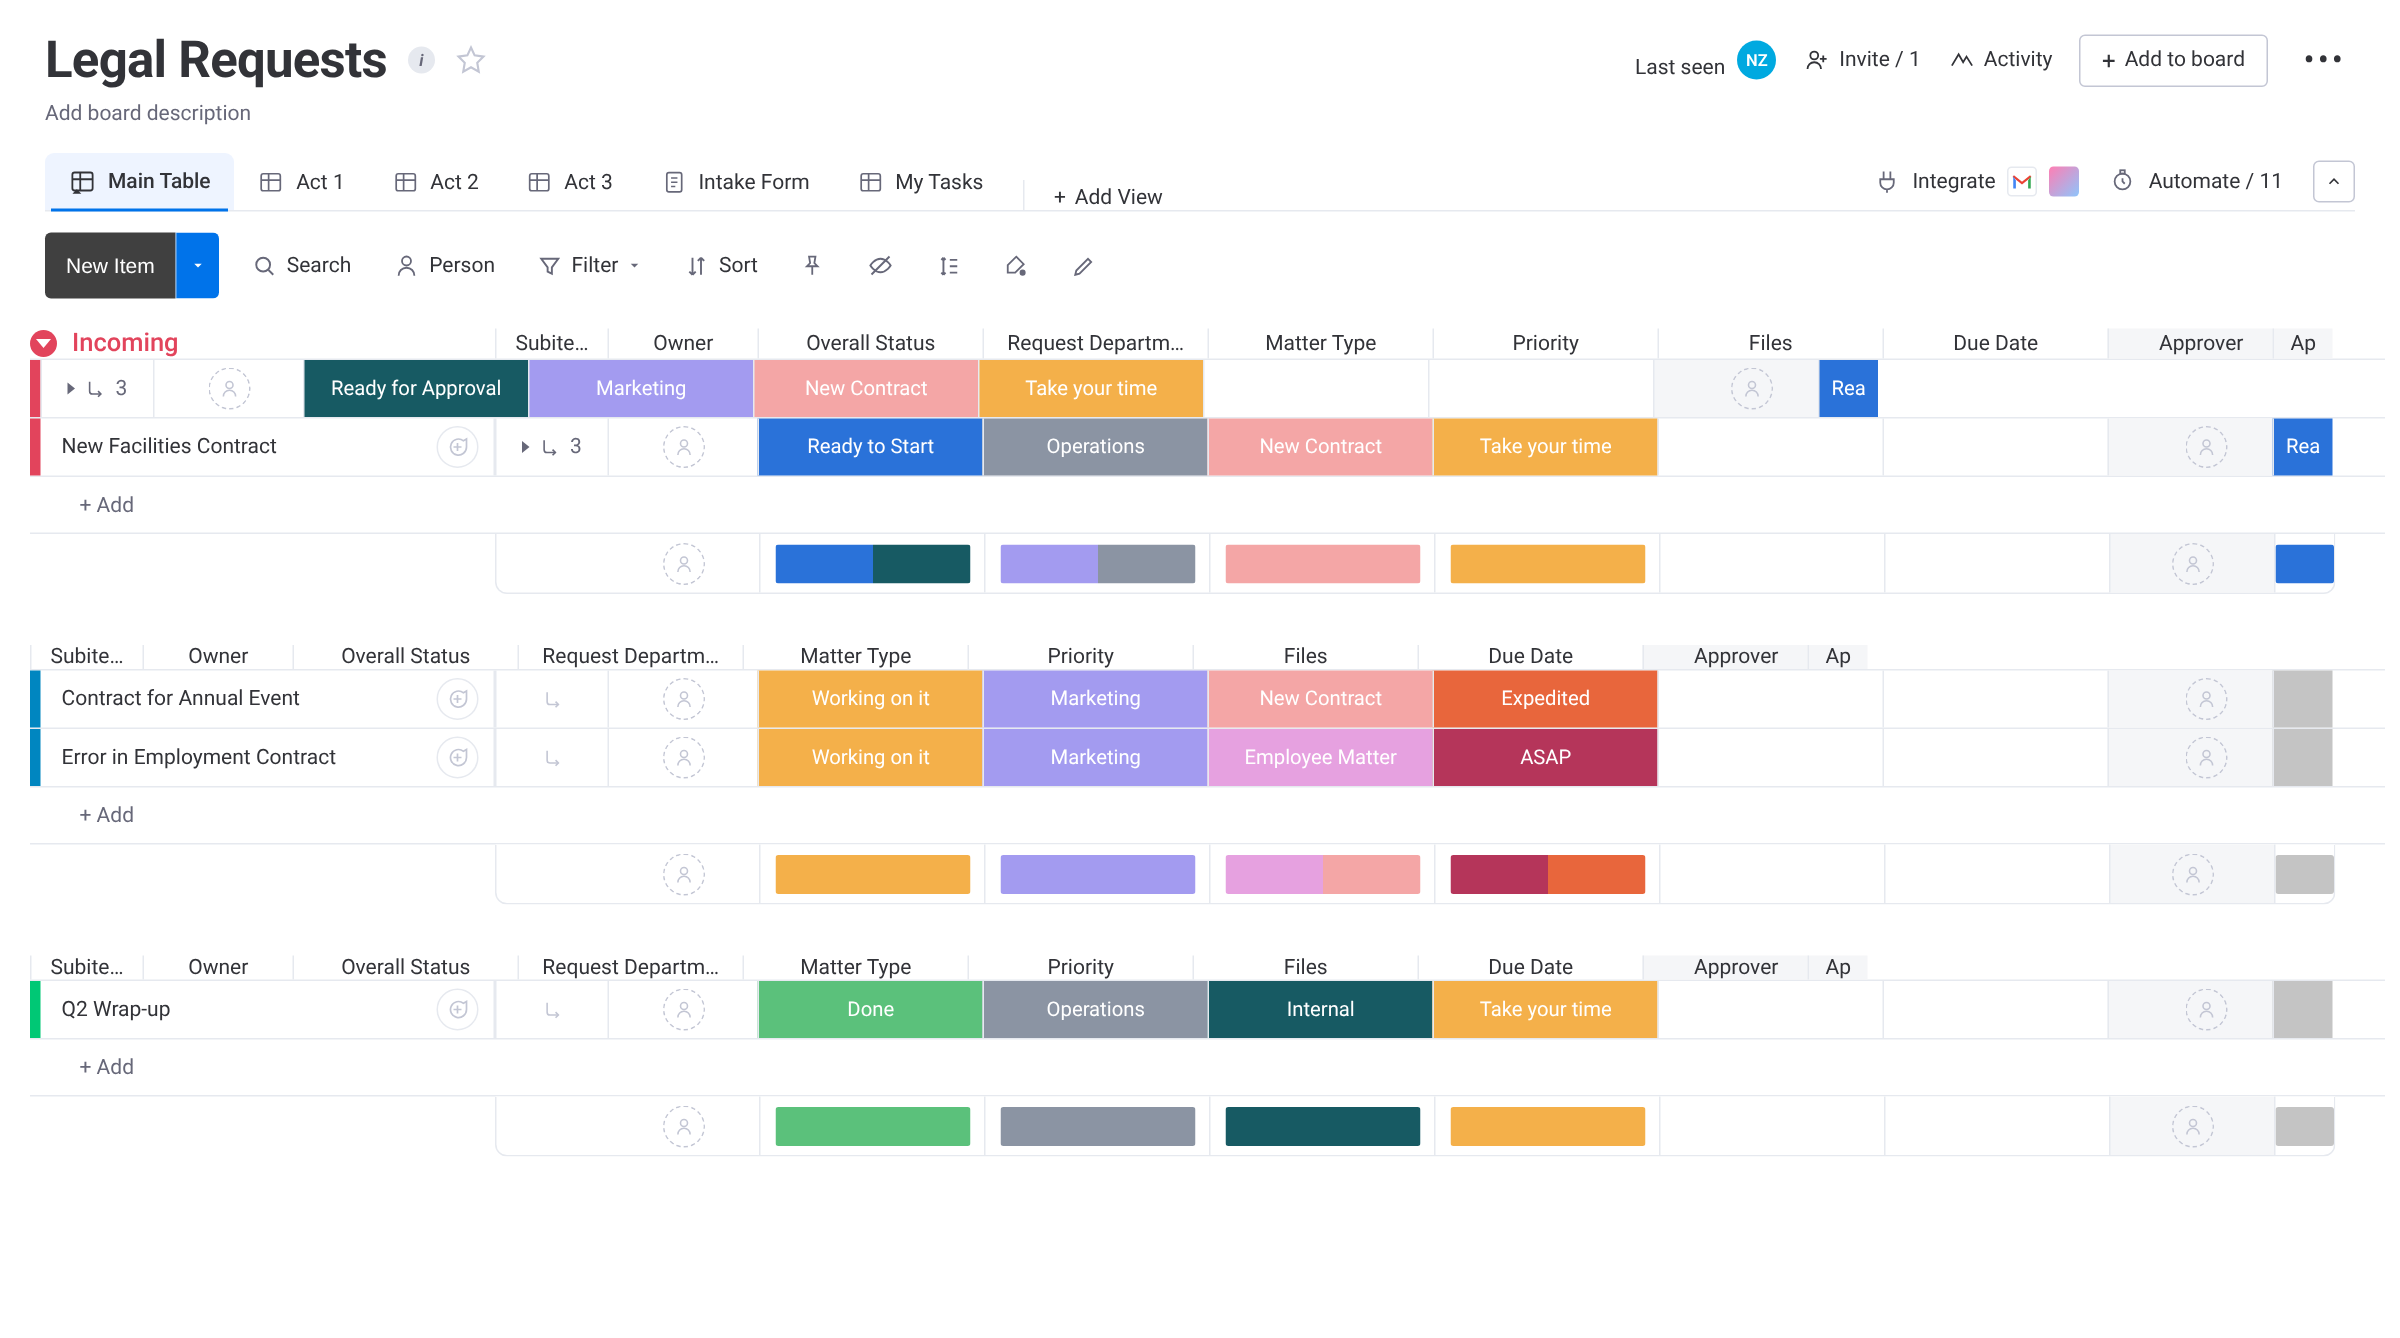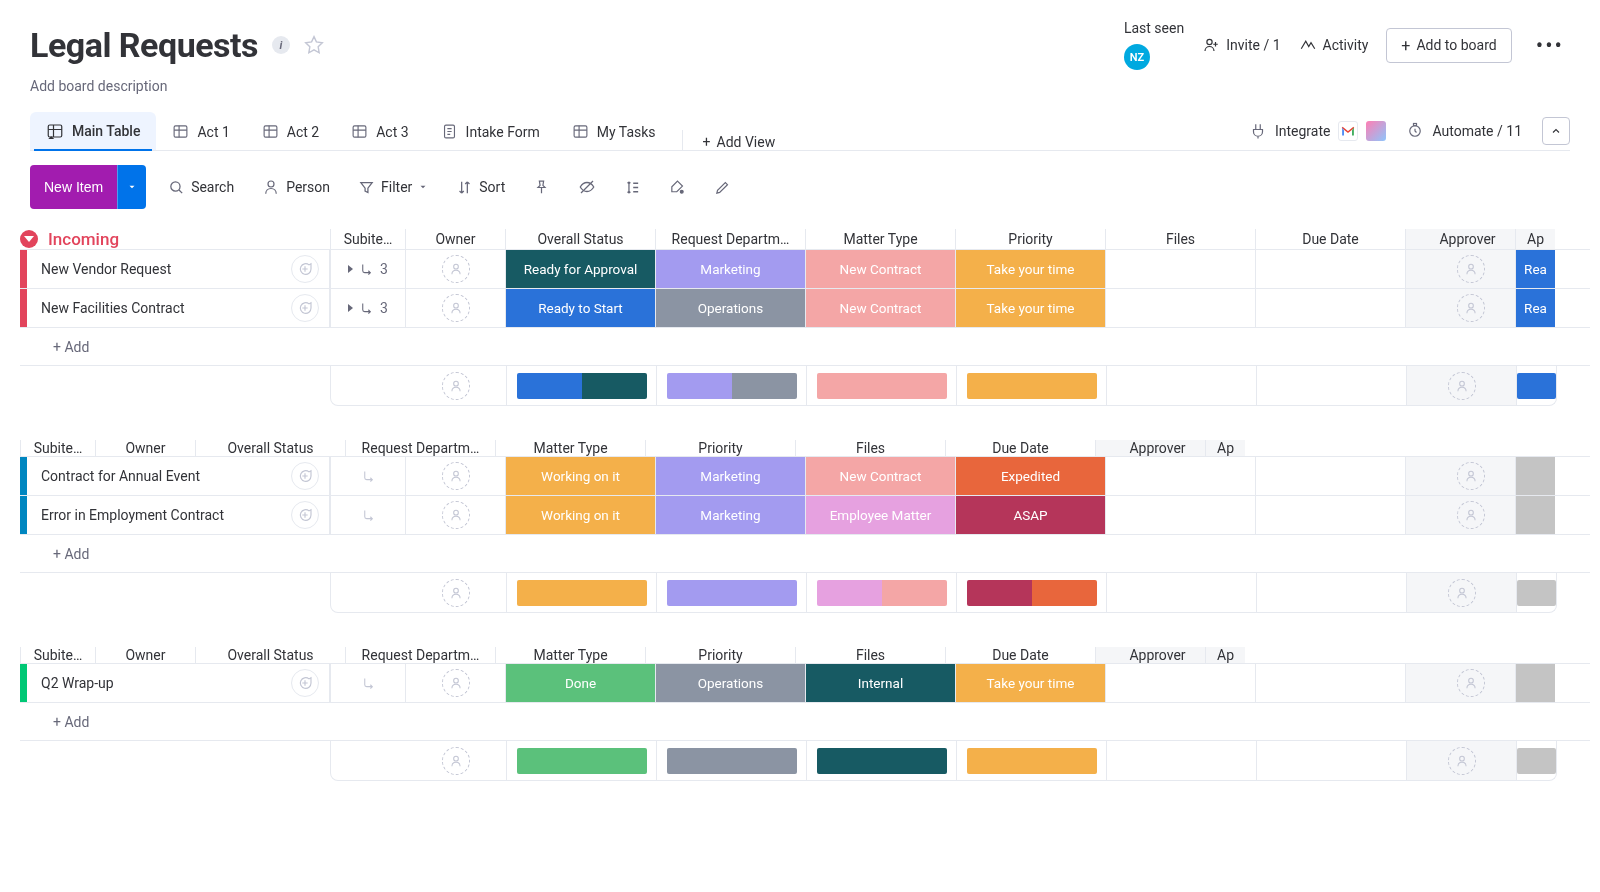--- a/index.html
+++ b/index.html
@@ -15,21 +15,21 @@
 .icon { display:inline-flex; align-items:center; justify-content:center; }
 svg { display:block; }
 
 
 .board-header { padding:20px 30px 0 30px; }
 .title-row { display:flex; align-items:center; justify-content:space-between; }
 .title-left { display:flex; align-items:center; gap:14px; }
 .board-title { font-size:34px; font-weight:700; letter-spacing:-0.5px; }
 .info-icon { width:18px; height:18px; color:#676879; border-radius:50%; background:#e6e9ef; display:flex; align-items:center; justify-content:center; font-size:11px; font-style:italic; font-weight:700;}
 .header-right { display:flex; align-items:center; gap:18px; color:#323338;}
-.last-seen { display:flex; align-items:flex-start; gap:8px; font-size:14px;flex-direction:column; }
+.last-seen { display:flex; align-items:flex-end; gap:8px; font-size:14px; }
 .avatar-badge { width:26px; height:26px; border-radius:50%; background:#00a9e0; color:#fff; display:flex; align-items:center; justify-content:center; font-size:11px; font-weight:600; }
 .header-action { display:flex; align-items:center; gap:6px; cursor:pointer; font-size:14px; }
 .add-board-btn { border:1px solid #c3c6d4; border-radius:4px; padding:7px 14px; display:flex; align-items:center; gap:6px;}
 .more-btn { font-size:22px; letter-spacing:2px; color:#323338; padding:0 6px; }
 .board-desc { color:#676879; font-size:14px; margin-top:8px; }
 
 
 .tabs-row { display:flex; align-items:center; justify-content:space-between; border-bottom:1px solid #e6e9ef; margin:18px 30px 0 30px; }
 .tabs-left { display:flex; align-items:flex-end; gap:0; }
 .tab { display:flex; align-items:center; gap:8px; padding:10px 16px; cursor:pointer; color:#323338; position:relative; }
@@ -39,21 +39,21 @@
 .add-view { display:flex; align-items:center; gap:6px; color:#323338; margin-left:10px; }
 .tabs-right { display:flex; align-items:center; gap:20px; }
 .integrate { display:flex; align-items:center; gap:8px; }
 .int-badge { width:20px; height:20px; border-radius:3px; display:flex; align-items:center; justify-content:center; font-size:11px; }
 .automate { display:flex; align-items:center; gap:8px; }
 .collapse-btn { width:28px; height:28px; border:1px solid #c3c6d4; border-radius:4px; display:flex; align-items:center; justify-content:center; }
 
 
 .toolbar { display:flex; align-items:center; gap:16px; padding:14px 30px 20px 30px;}
 .new-item-group { display:flex; }
-.new-item-btn { background:#a21caf; color:#fff; border-radius:4px 0 0 4px; padding:14px 14px; font-size:14px; border:none;}
+.new-item-btn { background:#404040; color:#fff; border-radius:4px 0 0 4px; padding:14px 14px; font-size:14px; border:none;}
 .new-item-dd { background:#0073ea; color:#fff; border-radius:0 4px 4px 0; padding:7px 9px; border-left:1px solid rgba(255,255,255,0.3); border-top:none;border-right:none;border-bottom:none;}
 .tool { display:flex; align-items:center; gap:6px; color:#323338; cursor:pointer; padding:4px 6px;}
 .tool-icon { color:#676879; }
 
 
 .content { padding:0 10px 0 20px; }
 .group { margin-bottom:34px; }
 .group-header { display:flex; align-items:stretch; }
 .gh-left { display:flex; align-items:center; gap:10px; min-width:310px; padding-left:0;}
 .collapse-circle { width:18px; height:18px; border-radius:50%; display:flex; align-items:center; justify-content:center; color:#fff; }
@@ -302,29 +302,20 @@
     <div class="col-head cols-matter">Matter Type</div>
     <div class="col-head cols-prio">Priority</div>
     <div class="col-head cols-files">Files</div>
     <div class="col-head cols-due">Due Date</div>
     <div class="col-head cols-appr" style="background:#f5f6f8">Approver</div>
     <div class="col-head cols-apst" style="background:#f5f6f8">Ap</div>
     </div>
 
     <div class="row">
       <div class="row-stripe" style="background:#e2445c"></div>
-      <div class="row-name-wrap">
-        <span class="row-name">New Vendor Request</span>
-        <span class="msg-btn">
-    <svg width="16" height="16" viewBox="0 0 24 24" fill="none" stroke="#c3c6d4" stroke-width="1.7">
-              <path d="M21 12a8 8 0 11-3-6.2L21 4v8z"></path>
-              <path d="M12 8v8M8 12h8"></path>
-            </svg>
-  </span>
-      </div>
       <div class="cell cols-sub sub-cell">
       <span class="tri-right" style="color:#676879"></span>
       <svg width="15" height="15" viewBox="0 0 24 24" fill="none" stroke="#676879" stroke-width="1.7">
             <path d="M6 4v10a3 3 0 003 3h9"></path>
             <path d="M15 14l3 3-3 3"></path>
           </svg>
       <span>3</span>
     </div>
       <div class="cell cols-owner">
           <span class="owner-circle">

